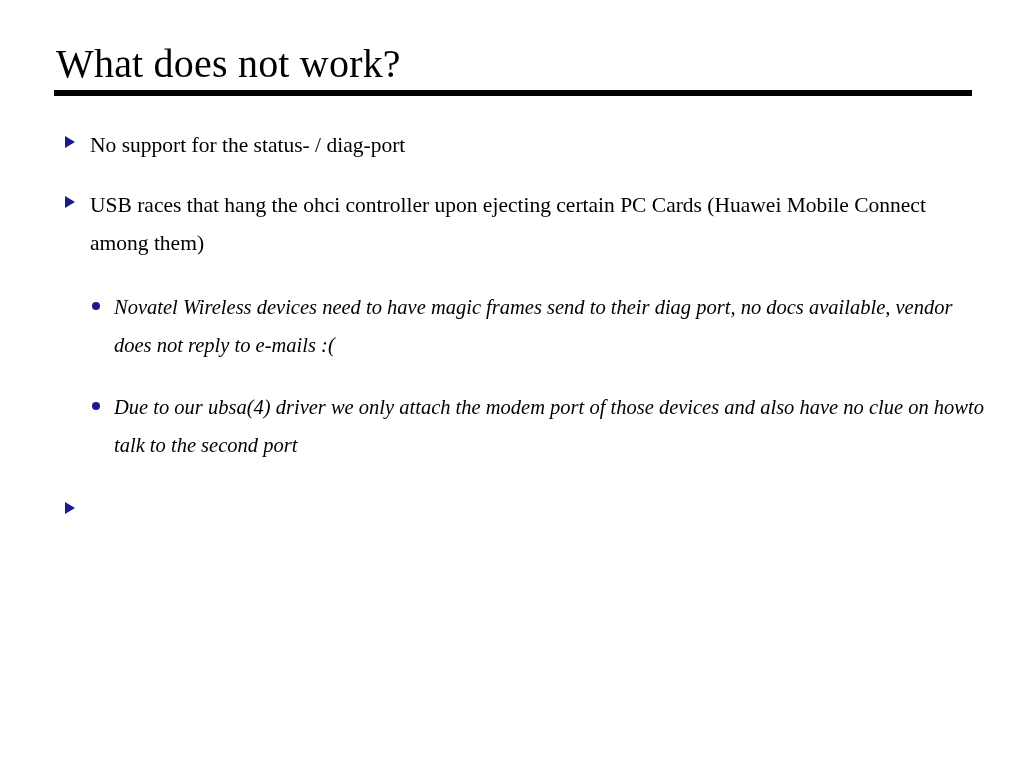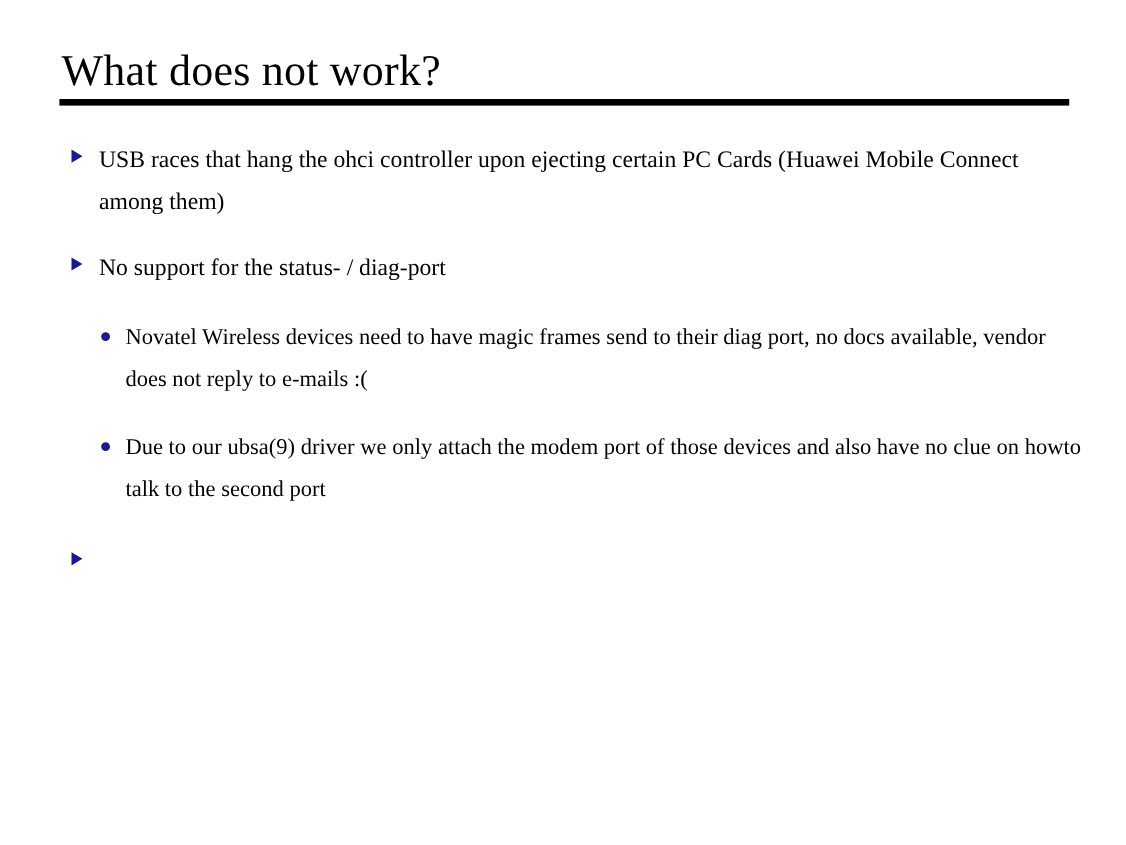--- a/index.html
+++ b/index.html
@@ -60,20 +60,21 @@
     top: 10px;
     width: 0;
     height: 0;
     border-left: 10px solid #1a1a8c;
     border-top: 6px solid transparent;
     border-bottom: 6px solid transparent;
   }
   .sub-list {
     margin-top: 26px;
     margin-bottom: 16px;
+    font-style: italic;
   }
   .bullet-l2 {
     position: relative;
     padding-left: 60px;
     margin-bottom: 24px;
     font-size: 20.5px;
     line-height: 38px;
     color: #000000;
   }
   .bullet-l2 .marker-dot {
@@ -92,38 +93,38 @@
 
 <div class="slide">
 
   <div class="slide-title">What does not work?</div>
   <div class="title-rule"></div>
 
   <div class="body">
 
     <div class="bullet-l1">
       <span class="marker"></span>
-      <span>USB races that hang the ohci controller upon ejecting certain PC Cards (Huawei Mobile Connect among them)</span>
+      <span>No support for the status- / diag-port</span>
     </div>
 
     <div class="bullet-l1">
       <span class="marker"></span>
-      <span>No support for the status- / diag-port</span>
+      <span>USB races that hang the ohci controller upon ejecting certain PC Cards (Huawei Mobile Connect among them)</span>
     </div>
 
     <div class="sub-list">
 
       <div class="bullet-l2">
         <span class="marker-dot"></span>
         <span>Novatel Wireless devices need to have magic frames send to their diag port, no docs available, vendor does not reply to e-mails :(</span>
       </div>
 
       <div class="bullet-l2">
         <span class="marker-dot"></span>
-        <span>Due to our ubsa(9) driver we only attach the modem port of those devices and also have no clue on howto talk to the second port</span>
+        <span>Due to our ubsa(4) driver we only attach the modem port of those devices and also have no clue on howto talk to the second port</span>
       </div>
 
 
     </div>
 
     <div class="spacer-small"></div>
 
     <div class="bullet-l1">
       <span class="marker"></span>
     </div>

